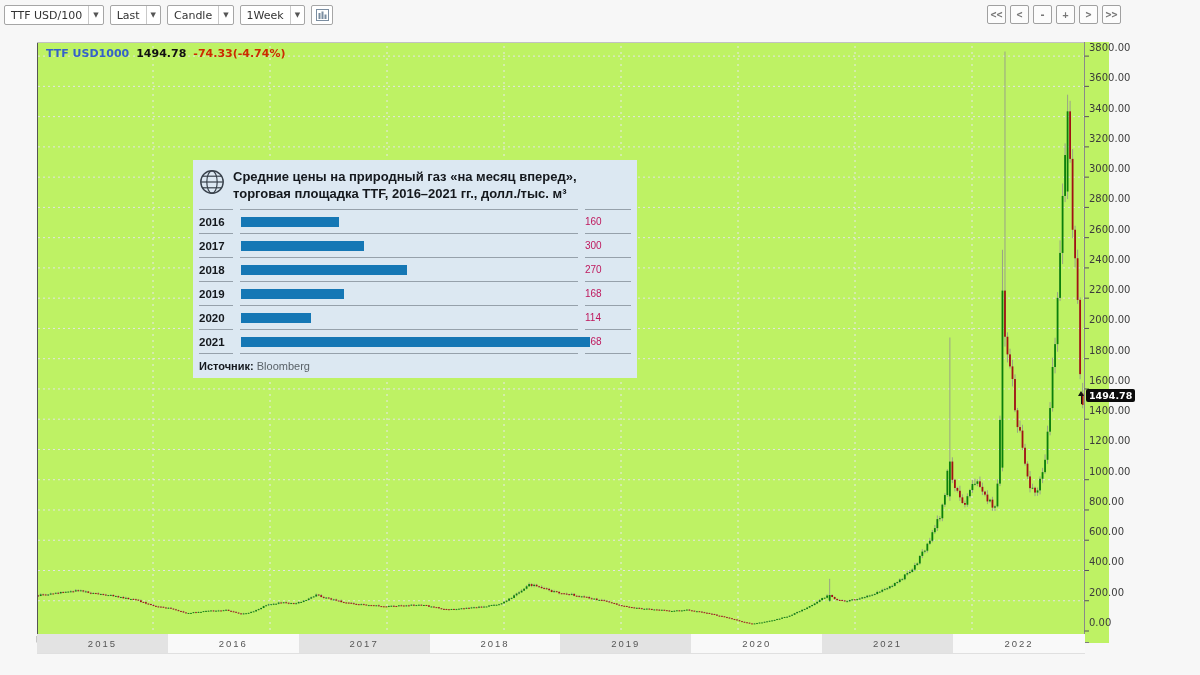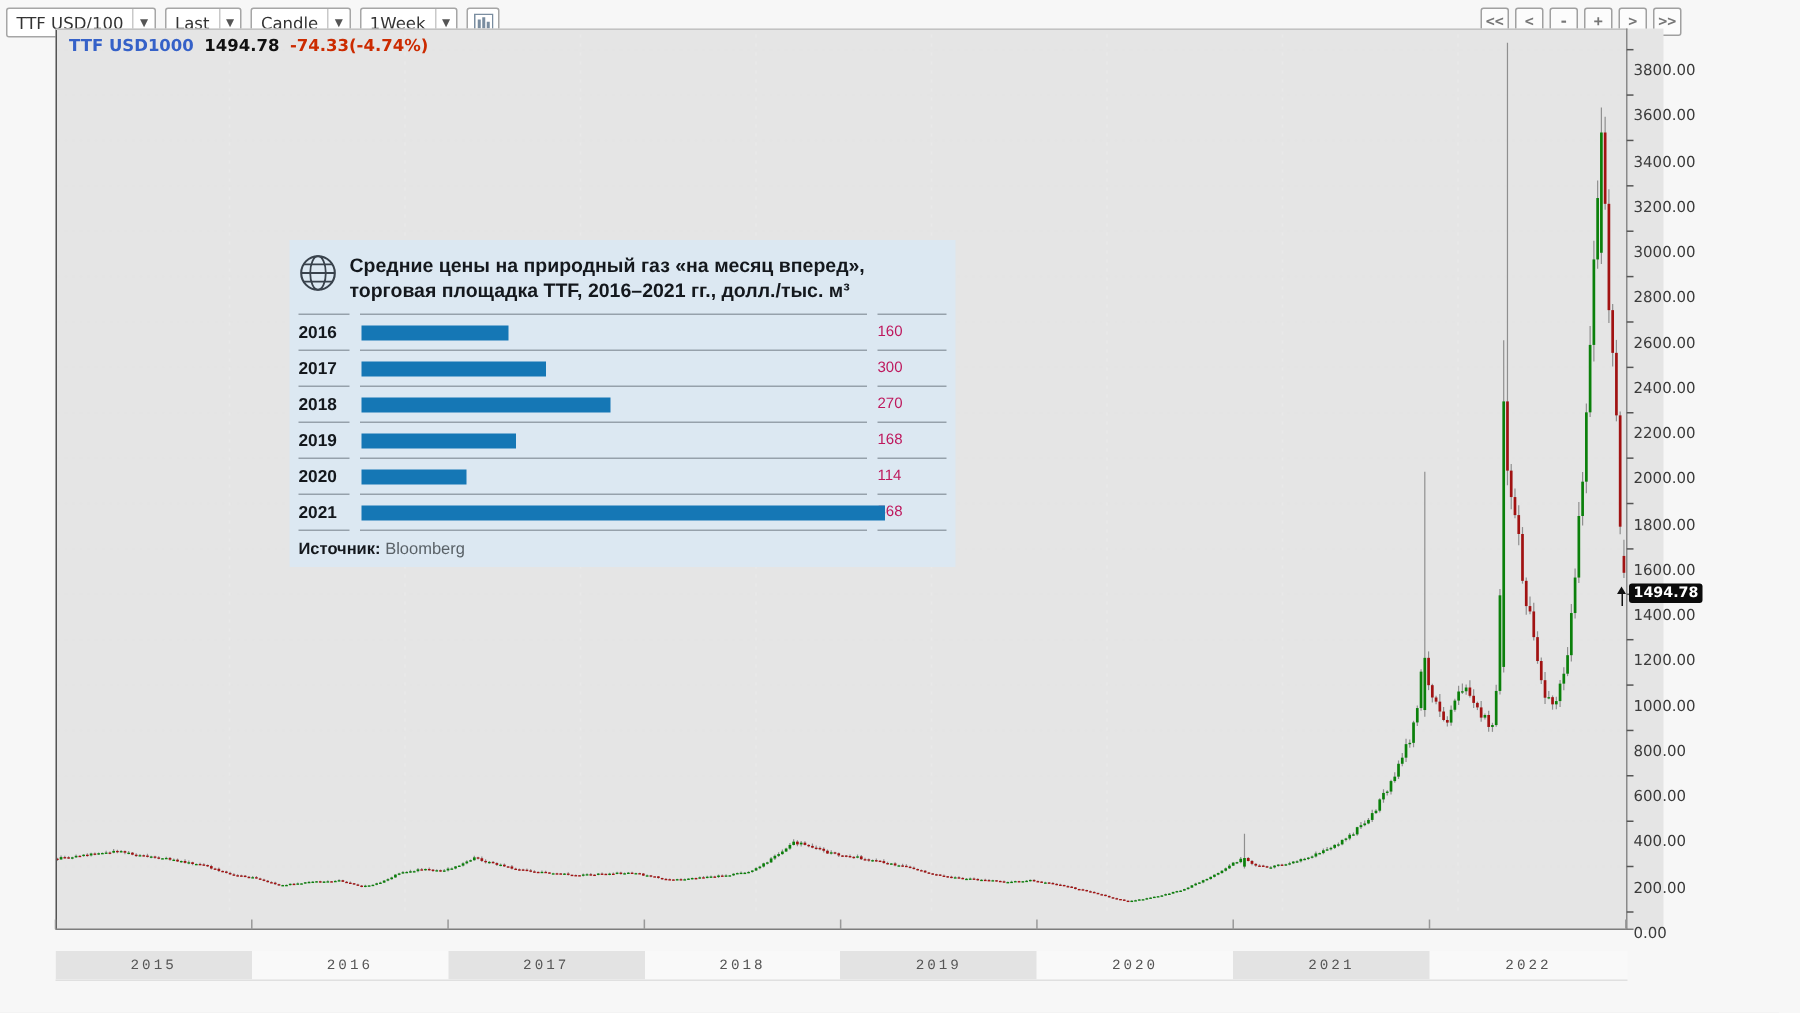--- a/index.html
+++ b/index.html
@@ -14,21 +14,21 @@
   .dd-arrow{display:flex;align-items:center;padding:0 4px;border-left:1px solid #c9c9c9;
       font-size:7px;color:#555;}
   .icon-btn{width:22px;height:20px;background:#fff;border:1px solid #a6a6a6;border-radius:2px;
       display:flex;align-items:center;justify-content:center;box-sizing:border-box;}
   .toolbar-right{position:absolute;left:987px;top:5px;display:flex;gap:4px;}
   .nav-btn{width:19px;height:19px;background:#fcfcfc;border:1px solid #a0a0a0;border-radius:2px;
       color:#777;font-size:10px;font-weight:bold;display:flex;align-items:center;justify-content:center;
       box-sizing:border-box;font-family:"DejaVu Sans Mono",monospace;}
 
   
-  .panel{position:absolute;left:37px;top:19px;width:1072px;height:601px;background:#e5e5e5;}
+  .panel{position:absolute;left:37px;top:42px;width:1072px;height:601px;background:#bef264;}
   .panel svg{position:absolute;left:0;top:0;overflow:visible;}
   .legend{position:absolute;left:9px;top:5px;font-size:11px;font-weight:bold;z-index:3;
       display:flex;gap:7px;white-space:nowrap;}
 
   
   .price-axis{position:absolute;left:1089px;top:33px;width:46px;height:601px;}
   .ptick{position:absolute;left:0;font-size:10px;color:#3c3c3c;white-space:nowrap;
       font-family:"DejaVu Sans",sans-serif;}
   .price-badge{position:absolute;left:1086px;top:389px;height:13px;line-height:13px;
       background:#0b0b0b;color:#fff;font-size:9.5px;font-weight:bold;padding:0 3px;
@@ -36,21 +36,21 @@
   .price-marker{position:absolute;left:1078px;top:391px;width:7px;height:13px;z-index:6;}
   .price-marker .head{position:absolute;left:0;top:0;width:0;height:0;
       border-left:3.5px solid transparent;border-right:3.5px solid transparent;
       border-bottom:5px solid #111;}
   .price-marker .stem{position:absolute;left:3px;top:4px;width:1px;height:9px;background:#111;}
 
   
   .time-axis{position:absolute;left:37px;top:634px;width:1048px;height:19px;background:#f9f9f9;
       border-bottom:1px solid #e0e0e0;overflow:hidden;}
   .yband{position:absolute;top:0;height:19px;display:flex;align-items:center;justify-content:center;
-      font-size:9.5px;color:#555;letter-spacing:2px;font-family:Liberation Mono, monospace;}
+      font-size:9.5px;color:#555;letter-spacing:2px;font-family:Liberation Sans, sans-serif;}
 
   
   .infographic{position:absolute;left:193px;top:160px;width:444px;height:218px;background:#dce8f2;
       z-index:5;font-family:"Liberation Sans","DejaVu Sans",sans-serif;box-sizing:border-box;
       padding:8px 6px 0 6px;}
   .info-header{display:flex;gap:8px;padding:0 0 7px 0;}
   .globe{flex:none;margin-top:1px;}
   .info-title{font-size:13px;line-height:17px;font-weight:bold;color:#14181d;}
   .sep{display:flex;gap:7px;height:1px;}
   .sep i{background:#96a1ab;height:1px;display:block;}

